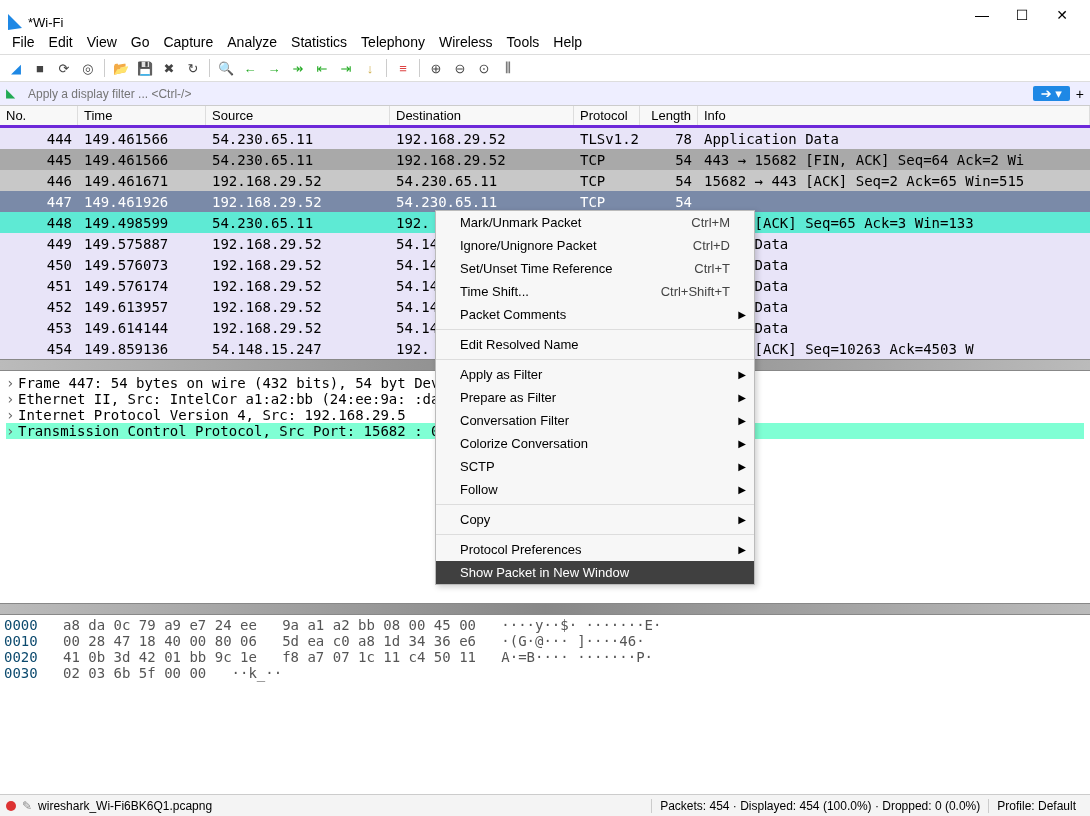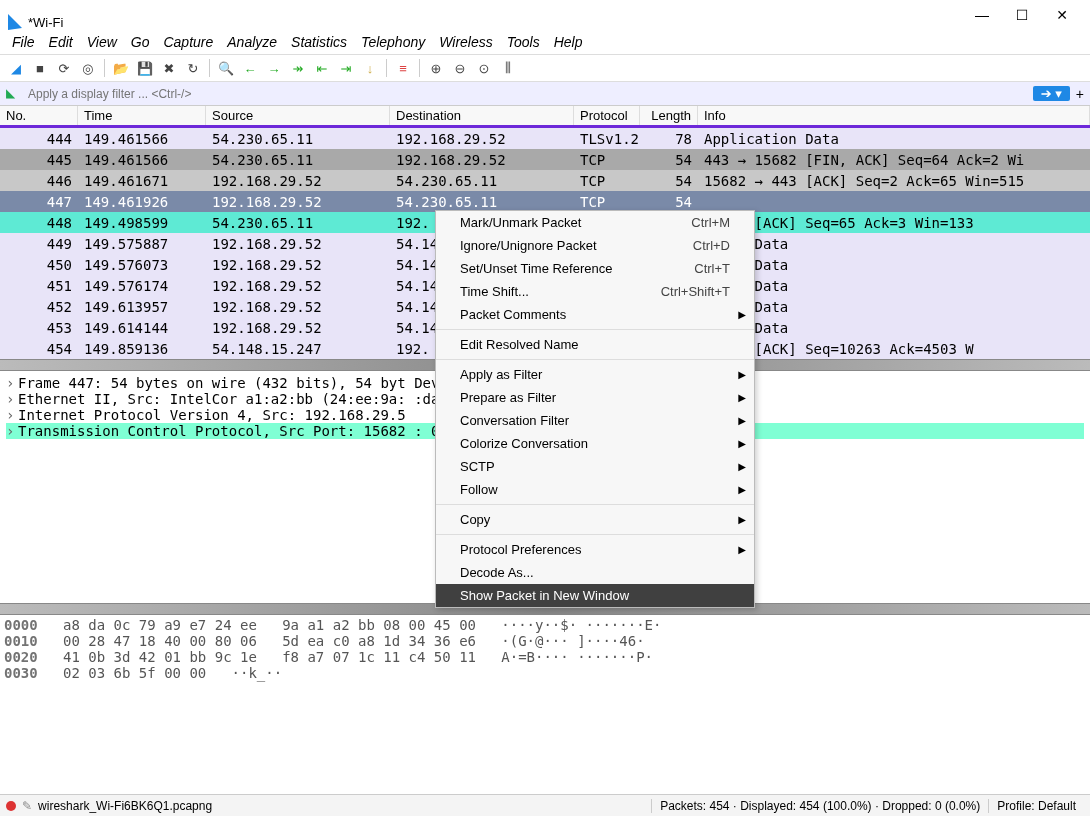--- a/index.html
+++ b/index.html
@@ -3,21 +3,21 @@
 <meta charset="utf-8">
 <style>
 * { margin: 0; padding: 0; box-sizing: border-box; }
 body { font-family: "Segoe UI", Tahoma, sans-serif; font-size: 12px; background: #fff; width: 1090px; height: 816px; overflow: hidden; position: relative; }
 .titlebar { display: flex; align-items: flex-end; height: 30px; padding: 0 8px; background: #fff; }
 .titlebar .fin { width: 0; height: 0; border-left: 14px solid #1e88e5; border-top: 14px solid transparent; border-bottom: 2px solid transparent; margin-right: 6px; }
 .titlebar .title { font-size: 13px; flex: 0 0 auto; }
 .titlebar .spacer { flex: 1; }
 .titlebar .winbtn { width: 40px; height: 30px; display: flex; align-items: center; justify-content: center; font-size: 14px; }
 .menubar { display: flex; gap: 14px; padding: 4px 12px; font-size: 14px; }
-.menubar span { cursor: default; font-style: italic; }
+.menubar span { cursor: default; }
 .toolbar { display: flex; align-items: center; gap: 4px; padding: 2px 6px; border-top: 1px solid #ddd; border-bottom: 1px solid #ddd; height: 28px; }
 .toolbar .tb { width: 20px; height: 20px; display:flex;align-items:center;justify-content:center;font-size:13px;color:#444; }
 .toolbar .sep { width:1px;height:18px;background:#ccc;margin:0 2px; }
 .filterbar { display:flex; align-items:center; padding:2px 6px; background:#eef; border-bottom:1px solid #ccc; height:24px; }
 .filterbar .bk { width:16px; height:16px; margin-right:4px; color:#2a5; }
 .filterbar input { flex:1; border:none; background:transparent; font-size:12px; padding:2px; outline:none; }
 .filterbar .arrowbtn { background:#1e88e5; color:#fff; padding:0 8px; font-size:13px; border-radius:2px; }
 .filterbar .plus { margin-left:6px; font-size:14px; }
 .headerrow { display:flex; background:#f8f8f8; border-bottom:3px solid #6d28d9; font-size:13px; height:22px; align-items:center; }
 .headerrow div { border-right:1px solid #ddd; padding:2px 6px; white-space:nowrap; overflow:hidden; }
@@ -33,21 +33,21 @@
 .details .caret { display:inline-block; width:12px; color:#666; }
 .details .hl { background:#7fffd4; }
 .ctxmenu { position:absolute; top:210px; left:435px; width:320px; background:#f7f7f7; border:1px solid #bbb; box-shadow:2px 2px 6px rgba(0,0,0,0.2); font-size:13px; }
 .ctxmenu .mrow { display:flex; align-items:center; height:23px; padding:0 24px 0 24px; position:relative; cursor:default; }
 .ctxmenu .mrow .shortcut { position:absolute; right:24px; color:#444; }
 .ctxmenu .mrow .sub { position:absolute; right:8px; font-size:10px; }
 .ctxmenu .msep { height:1px; background:#ddd; margin:3px 0; }
 .ctxmenu .mrow.hl { background:#404040; color:#fff; }
 .hexpane { font-family:Consolas,monospace; font-size:14px; padding:2px 4px; color:#555; }
 .hexpane .hexline { white-space:pre; }
-.hexpane .offset { color:#737373;font-weight:bold; }
+.hexpane .offset { color:#0c4a6e; }
 .statusbar { position:absolute; bottom:0; left:0; right:0; height:22px; background:#f4f4f4; border-top:1px solid #ccc; display:flex; align-items:center; font-size:12px; padding:0 6px; }
 .statusbar .dot { width:10px;height:10px;background:#d33;border-radius:50%;margin-right:6px; }
 .statusbar .fileicon { margin-right:6px; color:#888; }
 .statusbar .spacer { flex:1; }
 .statusbar .seg { padding:0 8px; border-left:1px solid #ccc; }
 .thinbar{height:12px;background:linear-gradient(90deg,#bbb,#888,#bbb);border-top:1px solid #888;border-bottom:1px solid #888;}
 </style>
 </head>
 <body>
 
@@ -291,23 +291,20 @@
     <div class="msep"></div>
     <div class="mrow">
       <span>Copy</span>
       <span class="sub">▶</span>
     </div>
     <div class="msep"></div>
     <div class="mrow">
       <span>Protocol Preferences</span>
       <span class="sub">▶</span>
     </div>
-    <div class="mrow">
-      <span>Decode As...</span>
-    </div>
     <div class="mrow hl">
       <span>Show Packet in New Window</span>
     </div>
   </div>
 
 <div class="statusbar">
   <span class="dot"></span>
   <span class="fileicon">✎</span>
   <span>wireshark_Wi-Fi6BK6Q1.pcapng</span>
   <span class="spacer"></span>

